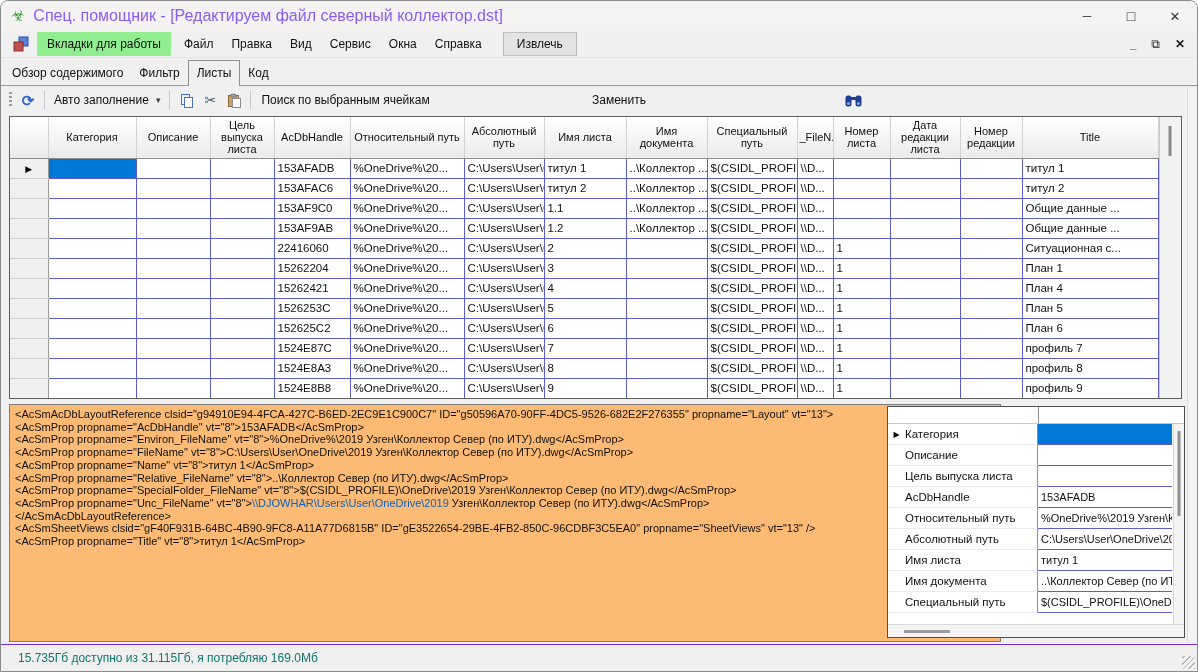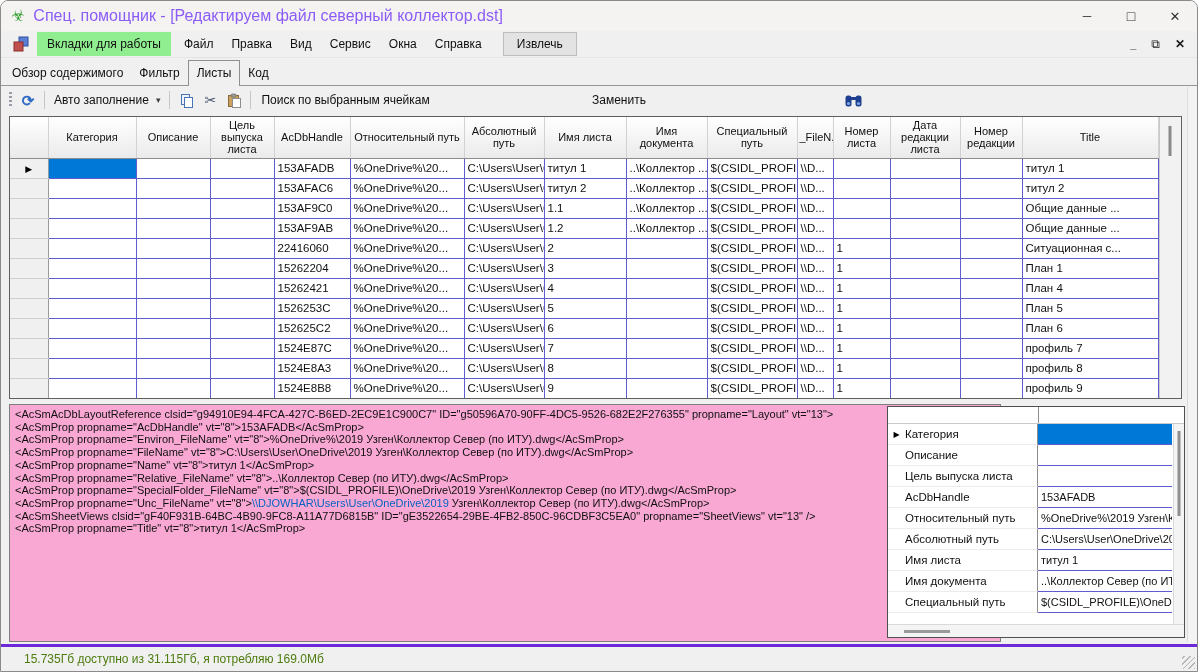--- a/index.html
+++ b/index.html
@@ -47,41 +47,41 @@
     font-size:11px;font-weight:normal;color:#101010;text-align:center;padding:0 2px;overflow:hidden;line-height:12px;}
   table.grid tbody td{height:20px;border-right:1px solid #5d5dd0;border-bottom:1px solid #5d5dd0;font-size:11.5px;color:#101010;
     padding:0 3px;white-space:nowrap;overflow:hidden;}
   table.grid td.rowhdr{background:#f0f0f0;border-right:1px solid #9a9a9a;border-bottom:1px solid #cfcfcf;text-align:center;padding:0;}
   .row-arrow{font-size:9px;line-height:1;color:#000;}
   table.grid td.sel{background:#0078d7;}
   .vscroll{flex:1;background:#f2f2f2;border-left:1px solid #c9c9c9;position:relative;}
   .vscroll .thumb{position:absolute;top:9px;left:50%;transform:translateX(-50%);width:3px;height:30px;background:#8a8a8a;}
 
   
-  .xmlbox{position:absolute;top:403px;left:8px;width:992px;height:238px;background:#f9a8d4;border:1px solid #7e7e7e;padding:3px 5px;overflow:hidden;}
+  .xmlbox{position:absolute;top:403px;left:8px;width:992px;height:238px;background:#fdba74;border:1px solid #7e7e7e;padding:3px 5px;overflow:hidden;}
   .xline{font-size:11px;line-height:12.7px;white-space:pre;color:#101010;}
   .xlink{color:#0563c1;margin-top:20px;}
 
   
   .recbox{position:absolute;top:405px;left:886px;width:298px;height:232px;background:#ffffff;border:1px solid #4f4f4f;overflow:hidden;}
   .rec-header{height:17px;border-bottom:1px solid #c9c9c9;position:relative;}
   .rec-header::after{content:"";position:absolute;top:0;bottom:0;left:150px;width:1px;background:#8d8d8d;}
   .rrow{display:flex;height:21px;align-items:stretch;}
   .rarr{width:17px;display:flex;align-items:center;justify-content:center;font-size:8px;color:#000;border-bottom:1px solid #ececec;}
   .rlabel{width:133px;font-size:11.5px;color:#101010;display:flex;align-items:center;border-bottom:1px solid #ececec;border-right:1px solid #8d8d8d;white-space:nowrap;overflow:hidden;}
   .rval{flex:1;font-size:11px;color:#101010;display:flex;align-items:center;padding:0 3px;border-bottom:1px solid #5d5dd0;white-space:nowrap;overflow:hidden;margin-right:12px;}
   .rval.sel{background:#0078d7;}
   .rec-vscroll{position:absolute;top:17px;right:0;bottom:13px;width:11px;background:#f4f4f4;border-left:1px solid #d9d9d9;}
   .rec-vscroll .thumb{position:absolute;top:7px;left:50%;transform:translateX(-50%);width:3px;height:85px;background:#8f8f8f;}
   .rec-hscroll{position:absolute;left:0;right:0;bottom:0;height:13px;background:#f4f4f4;border-top:1px solid #d9d9d9;}
   .rec-hscroll .thumb{position:absolute;left:16px;top:5px;width:46px;height:3px;background:#9a9a9a;}
 
   
   .right-strip{position:absolute;top:86px;left:1186px;width:11px;height:555px;background:#f3f3f3;border-left:1px solid #dcdcdc;}
-  .statusbar{position:absolute;left:0;right:0;bottom:0;height:27px;background:#f0f0f0;border-top:3px solid #6d28d9;display:flex;align-items:center;padding-left:23px;font-size:12px;color:#4d7c0f;}
+  .statusbar{position:absolute;left:0;right:0;bottom:0;height:27px;background:#f0f0f0;border-top:1px solid #6d28d9;display:flex;align-items:center;padding-left:17px;font-size:12px;color:#0f766e;}
   .resize-grip{position:absolute;right:2px;bottom:2px;width:13px;height:13px;
     background:repeating-linear-gradient(315deg,#b5b5b5 0 1px,transparent 1px 4px);}
 </style>
 </head>
 <body>
 
 <div class="window">
 
   <div class="titlebar">
     <span class="app-icon">☣</span>
@@ -416,20 +416,21 @@
   <div class="xmlbox">
     <div>
         <div class="xline">&lt;AcSmAcDbLayoutReference clsid="g94910E94-4FCA-427C-B6ED-2EC9E1C900C7" ID="g50596A70-90FF-4DC5-9526-682E2F276355" propname="Layout" vt="13"&gt;</div>
         <div class="xline">&lt;AcSmProp propname="AcDbHandle" vt="8"&gt;153AFADB&lt;/AcSmProp&gt;</div>
         <div class="xline">&lt;AcSmProp propname="Environ_FileName" vt="8"&gt;%OneDrive%\2019 Узген\Коллектор Север (по ИТУ).dwg&lt;/AcSmProp&gt;</div>
         <div class="xline">&lt;AcSmProp propname="FileName" vt="8"&gt;C:\Users\User\OneDrive\2019 Узген\Коллектор Север (по ИТУ).dwg&lt;/AcSmProp&gt;</div>
         <div class="xline">&lt;AcSmProp propname="Name" vt="8"&gt;титул 1&lt;/AcSmProp&gt;</div>
         <div class="xline">&lt;AcSmProp propname="Relative_FileName" vt="8"&gt;..\Коллектор Север (по ИТУ).dwg&lt;/AcSmProp&gt;</div>
         <div class="xline">&lt;AcSmProp propname="SpecialFolder_FileName" vt="8"&gt;$(CSIDL_PROFILE)\OneDrive\2019 Узген\Коллектор Север (по ИТУ).dwg&lt;/AcSmProp&gt;</div>
         <div class="xline"><span>&lt;AcSmProp propname="Unc_FileName" vt="8"&gt;</span><span class="xlink">\\DJOWHAR\Users\User\OneDrive\2019</span><span> Узген\Коллектор Север (по ИТУ).dwg&lt;/AcSmProp&gt;</span></div>
+        <div class="xline">&lt;/AcSmAcDbLayoutReference&gt;</div>
         <div class="xline">&lt;AcSmSheetViews clsid="gF40F931B-64BC-4B90-9FC8-A11A77D6815B" ID="gE3522654-29BE-4FB2-850C-96CDBF3C5EA0" propname="SheetViews" vt="13" /&gt;</div>
         <div class="xline">&lt;AcSmProp propname="Title" vt="8"&gt;титул 1&lt;/AcSmProp&gt;</div>
       </div>
   </div>
 
   <div class="recbox">
     <div class="rec-header"></div>
     <div>
         <div class="rrow">
           <span class="rarr">▶</span>

